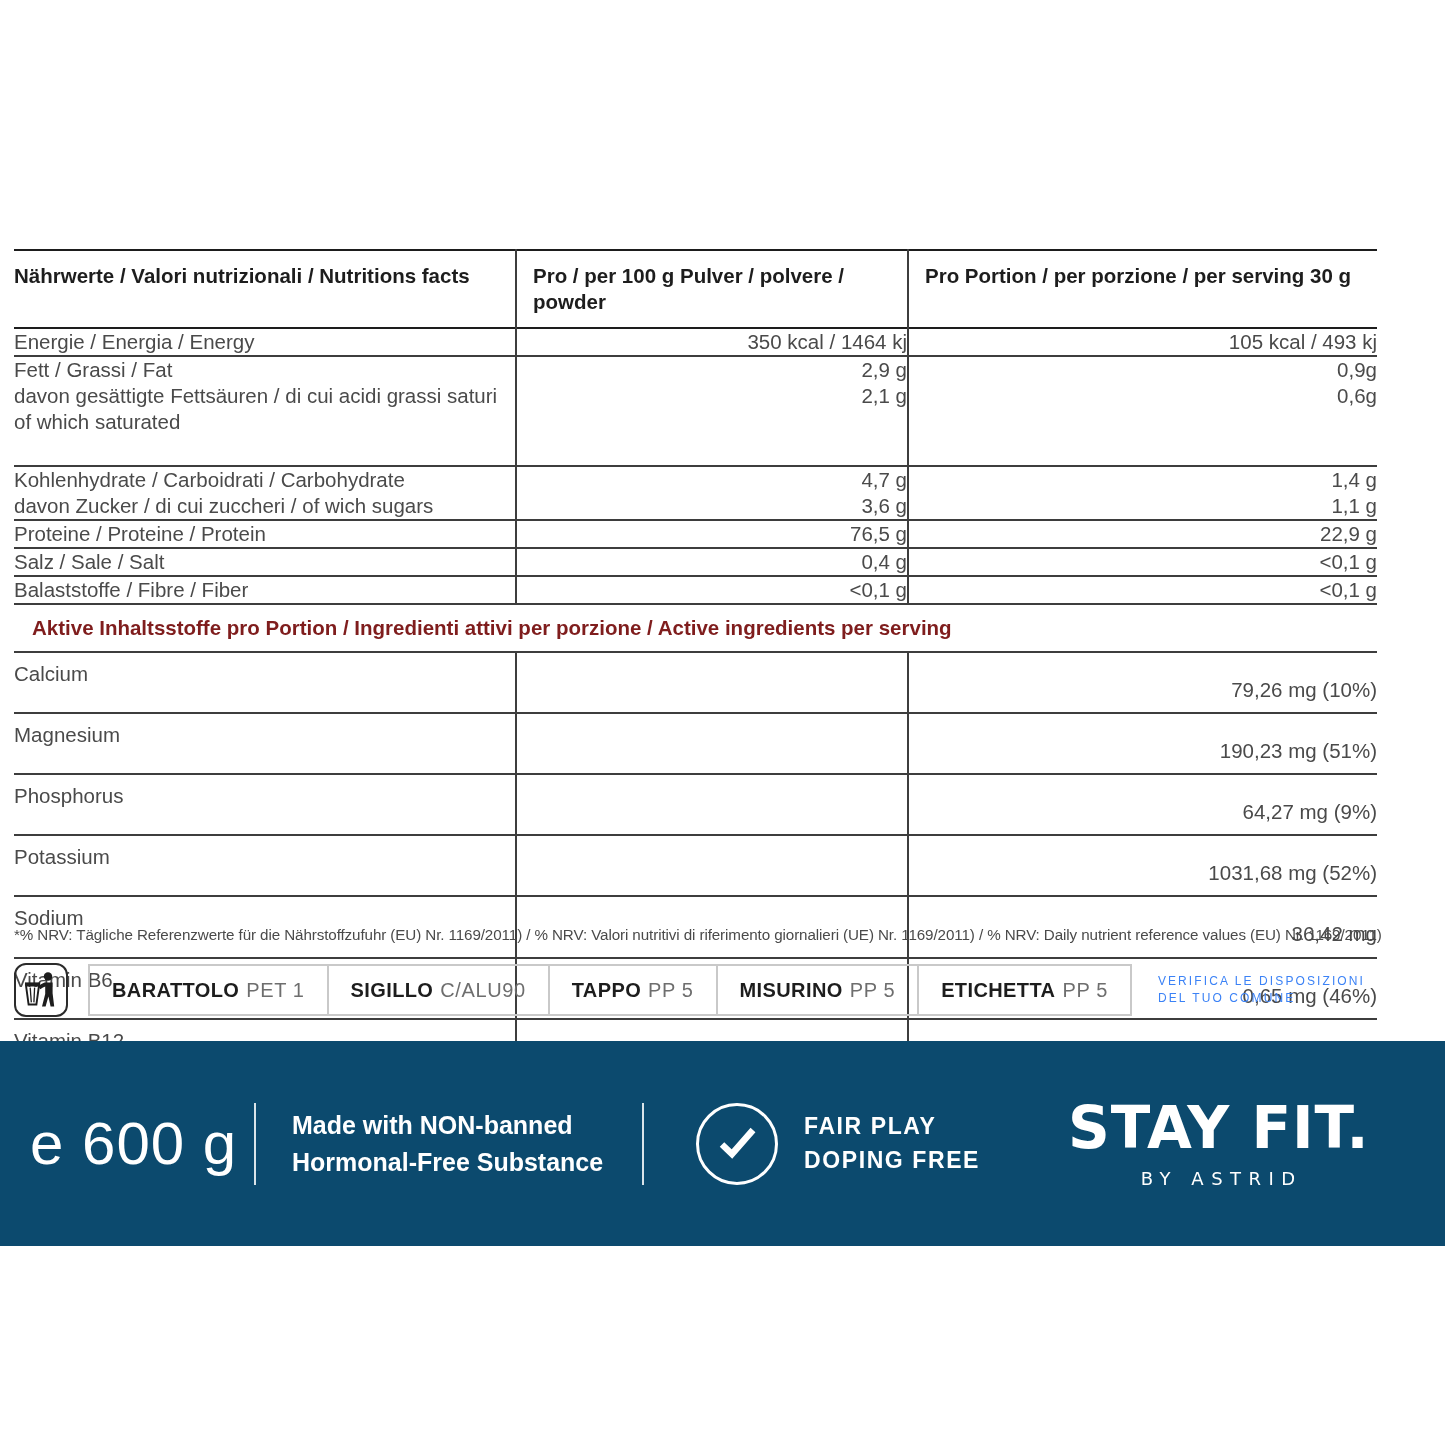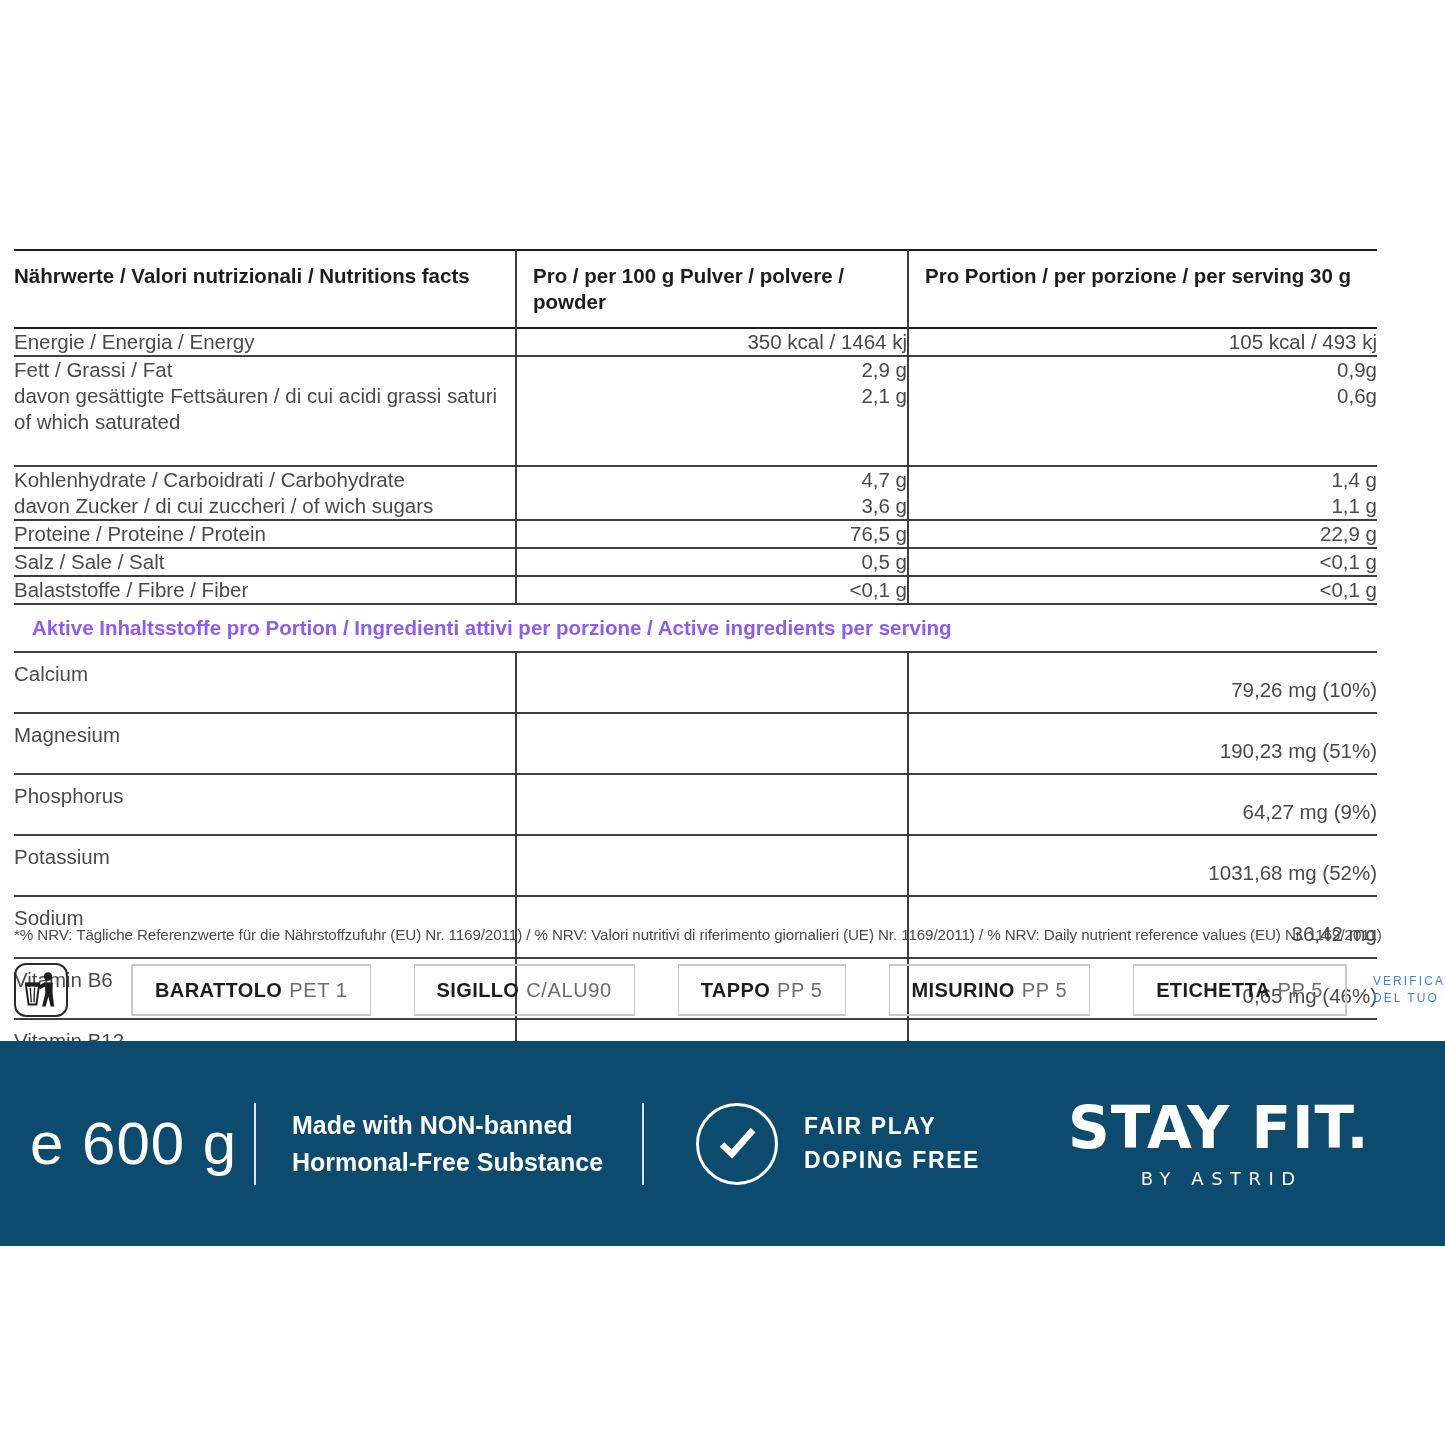--- a/index.html
+++ b/index.html
@@ -78,21 +78,21 @@
   tr.row { border-top: 2px solid #3d3d3d; }
   tr.head { border-top: 2px solid #1d1d1d; border-bottom: 2px solid #1d1d1d; }
 
   tr.tall .cell-label,
   tr.tall .cell-val { padding-bottom: 30px; }
 
   tr.section td {
     border-top: 2px solid #3d3d3d;
     border-bottom: 2px solid #3d3d3d;
     font-weight: bold;
-    color: #8b5cf6;
+    color: #7f1d1d;
     font-size: 20.5px;
     padding: 11px 10px 11px 18px;
   }
 
   tr.ing .cell-label {
     padding-top: 8px;
     padding-bottom: 9px;
     font-size: 20.5px;
   }
   tr.ing .cell-val {
@@ -146,21 +146,20 @@
     height: 52px;
     display: flex;
     align-items: center;
     justify-content: center;
     padding: 0 22px;
     font-size: 20px;
     color: #6e6e6e;
     letter-spacing: 0.6px;
     box-sizing: border-box;
     white-space: nowrap;
-    margin-left: 43px;
   }
   .pack-item:first-child { border-left-width: 2px; }
   .pack-item:last-child { border-right-width: 2px; }
   .pack-item b {
     color: #1d1d1d;
     font-weight: bold;
     margin-right: 7px;
     letter-spacing: 0.4px;
   }
   .verifica {
@@ -303,21 +302,21 @@
         </tr>
 
         <tr class="row">
           <td class="cell-label">Proteine / Proteine / Protein</td>
           <td class="cell-val divider">76,5 g</td>
           <td class="cell-val">22,9 g</td>
         </tr>
 
         <tr class="row">
           <td class="cell-label">Salz / Sale / Salt</td>
-          <td class="cell-val divider">0,5 g</td>
+          <td class="cell-val divider">0,4 g</td>
           <td class="cell-val">&lt;0,1 g</td>
         </tr>
 
         <tr class="row">
           <td class="cell-label">Balaststoffe / Fibre / Fiber</td>
           <td class="cell-val divider">&lt;0,1 g</td>
           <td class="cell-val">&lt;0,1 g</td>
         </tr>
 
         <tr class="section">

